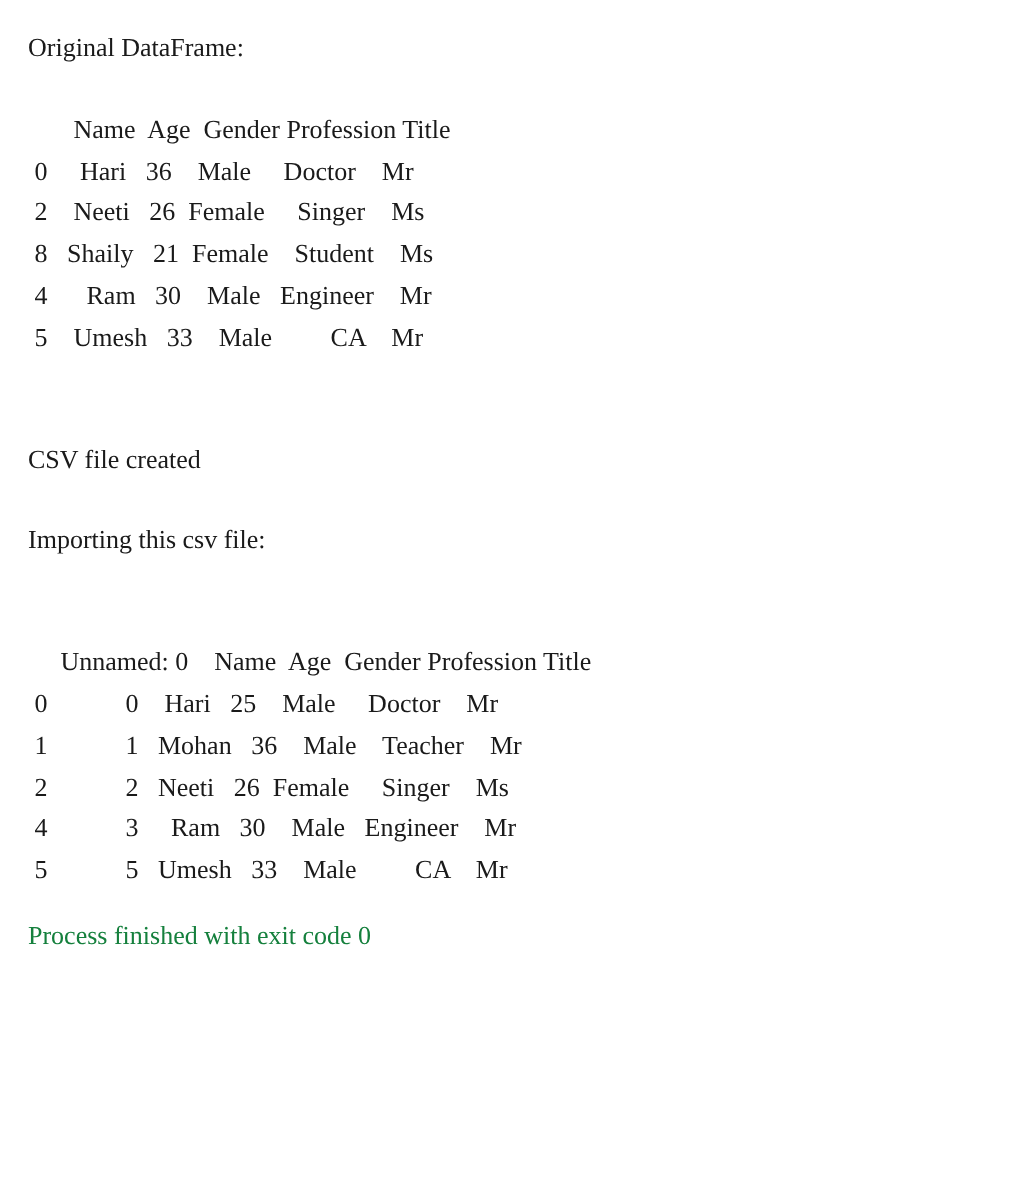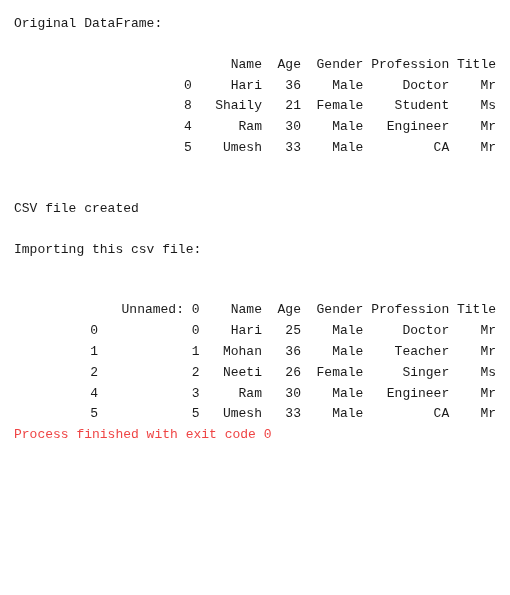--- a/index.html
+++ b/index.html
@@ -11,40 +11,42 @@
       font-family: 'Courier New', Consolas, monospace;
       font-size: 13px;
       background: #ffffff;
       color: #1a1a1a;
       padding: 14px;
       width: 510px;
       line-height: 1.6;
     }
     .line {
       white-space: pre;
+      font-family: Liberation Serif, serif;
     }
     .spacer {
       height: 20px;
     }
     .status {
-      color: #ef4444;
+      color: #15803d;
+      margin-top: 12px;
     }
     #tbl1, #tbl2 {
       font-family: 'Courier New', Consolas, monospace;
-      text-align: right;
     }
   </style>
 </head>
 <body>
 
 <div class="line">Original DataFrame:</div>
 <div class="spacer"></div>
 <div id="tbl1">
     <div class="line">       Name  Age  Gender Profession Title</div>
     <div class="line"> 0     Hari   36    Male     Doctor    Mr</div>
+    <div class="line"> 2    Neeti   26  Female     Singer    Ms</div>
     <div class="line"> 8   Shaily   21  Female    Student    Ms</div>
     <div class="line"> 4      Ram   30    Male   Engineer    Mr</div>
     <div class="line"> 5    Umesh   33    Male         CA    Mr</div>
   </div>
 <div class="spacer"></div>
 <div class="spacer"></div>
 <div class="line">CSV file created</div>
 <div class="spacer"></div>
 <div class="line">Importing this csv file:</div>
 <div class="spacer"></div>

